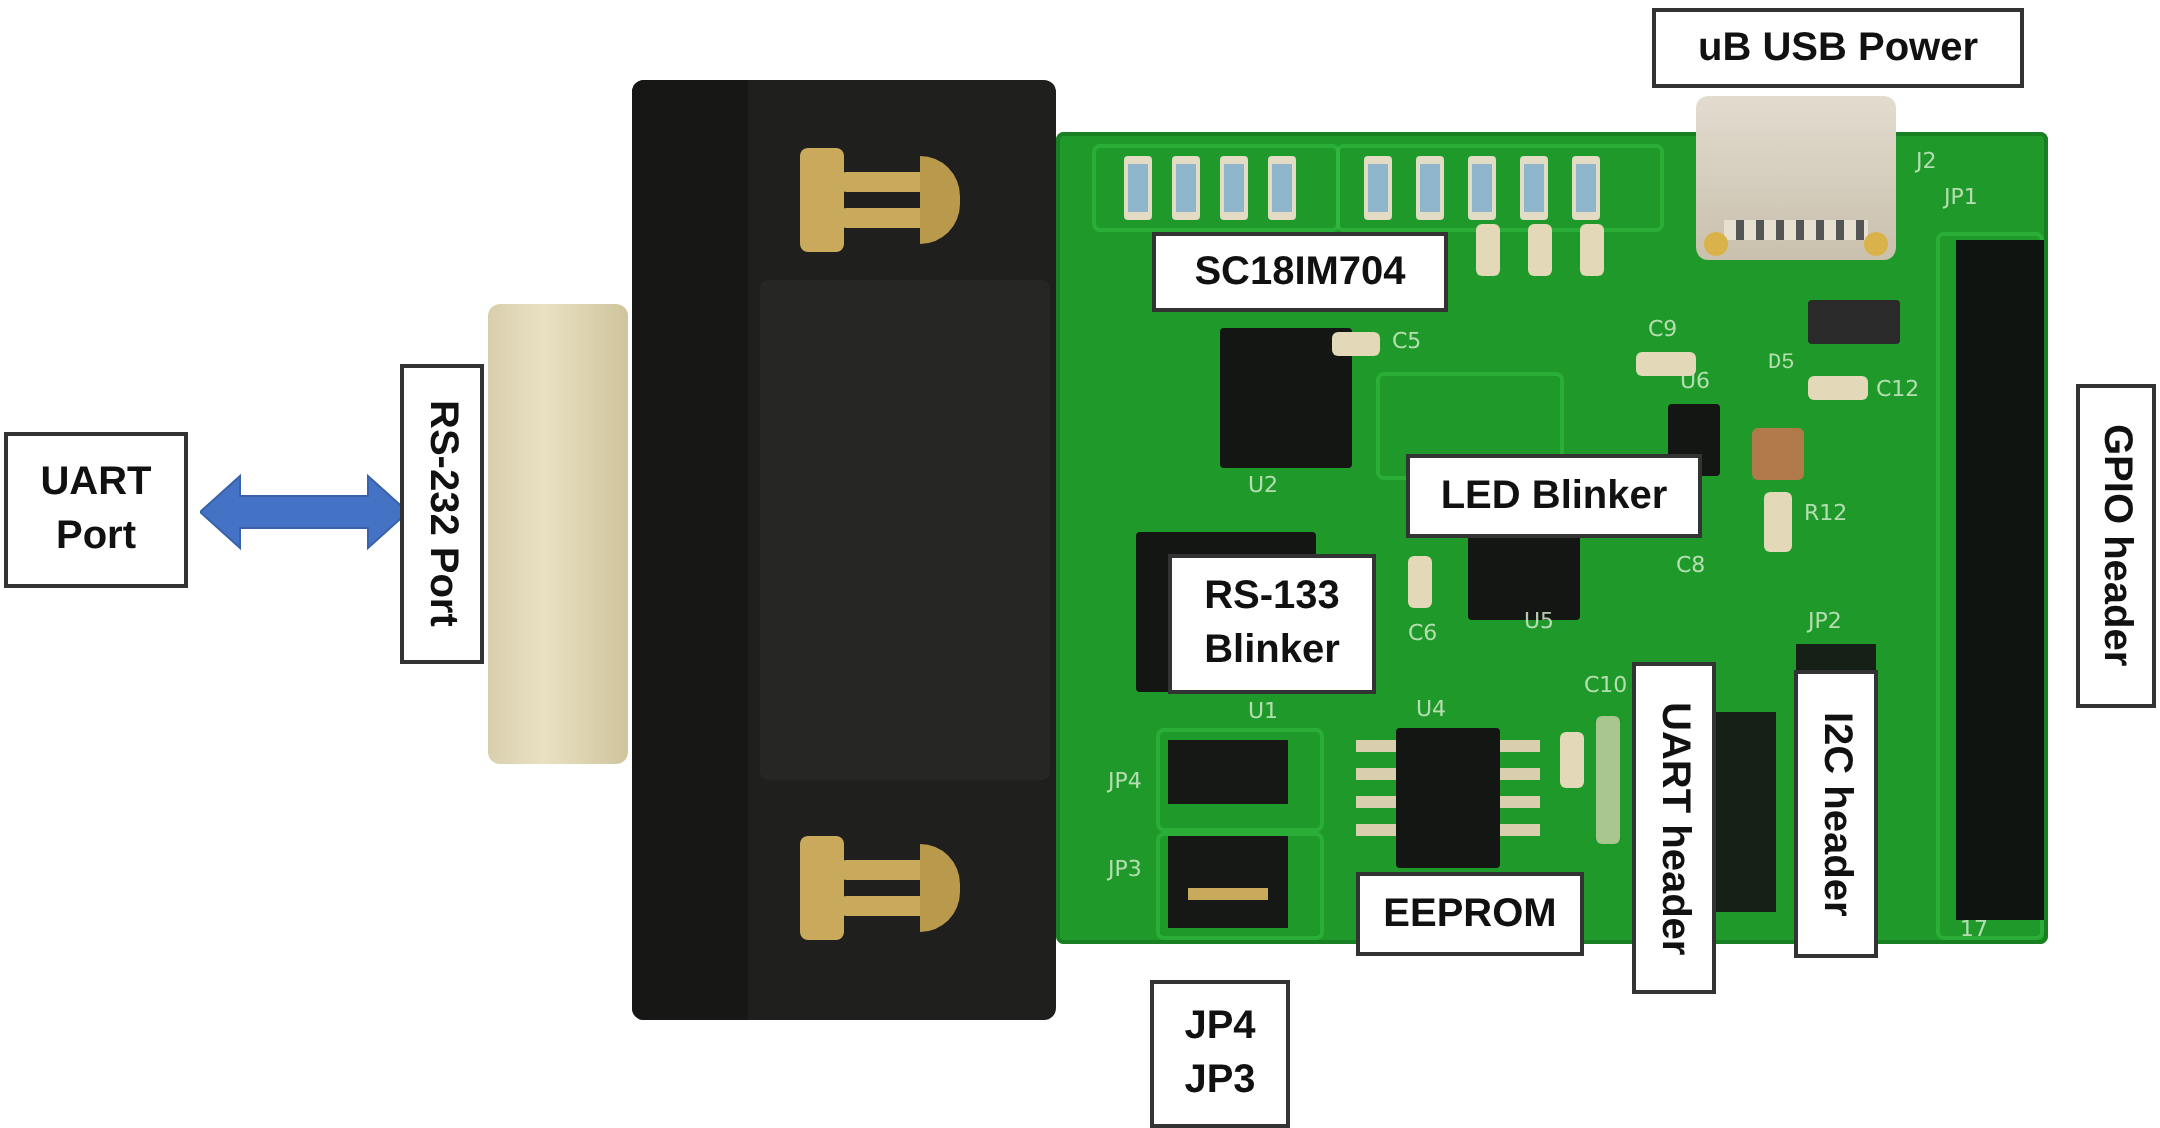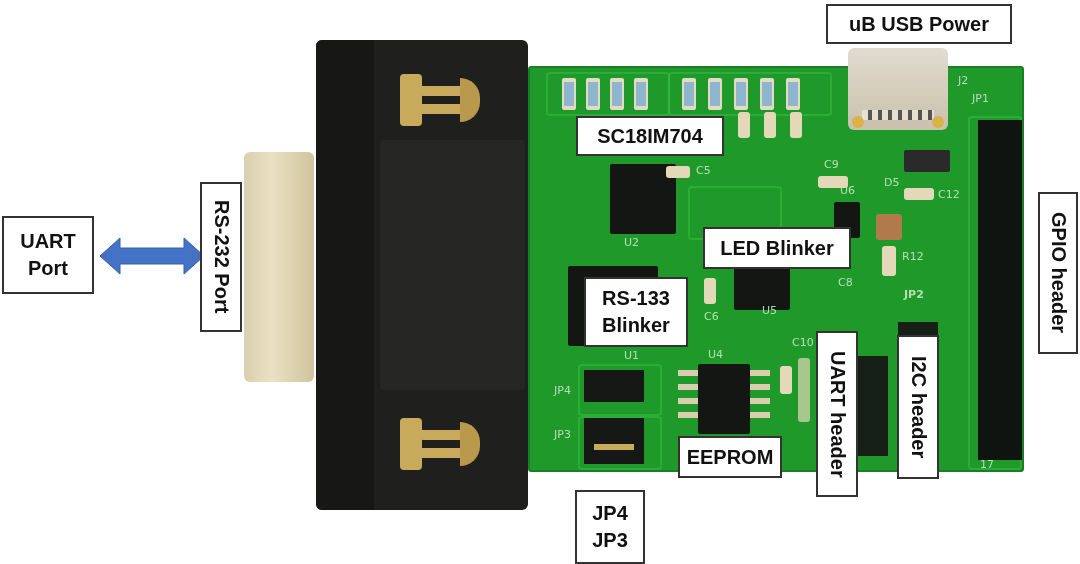--- a/index.html
+++ b/index.html
@@ -111,31 +111,31 @@
   <div class="pin" style="left:222px;top:332px;width:20px;height:6px;"></div>
   <div class="pin" style="left:222px;top:346px;width:20px;height:6px;"></div>
   <div class="smd" style="left:252px;top:300px;width:12px;height:28px;"></div>
   <div class="silk" style="left:264px;top:270px;">C10</div>
 
   <div class="chip" style="left:306px;top:136px;width:26px;height:36px;"></div>
   <div class="silk" style="left:312px;top:118px;">U6</div>
   <div class="smd" style="left:290px;top:110px;width:30px;height:12px;"></div>
   <div class="silk" style="left:296px;top:92px;">C9</div>
   <div class="chip" style="left:376px;top:84px;width:46px;height:22px;background:#2a2a2a;"></div>
-  <div class="silk" style="left:356px;top:110px;">D5</div>
+  <div class="silk" style="left:356px;top:110px;font-family:Liberation Mono, monospace;">D5</div>
   <div class="smd" style="left:376px;top:122px;width:30px;height:12px;"></div>
   <div class="silk" style="left:410px;top:122px;">C12</div>
   <div class="smd" style="left:348px;top:148px;width:26px;height:26px;background:#b07a4a;"></div>
   <div class="smd" style="left:354px;top:180px;width:14px;height:30px;"></div>
   <div class="silk" style="left:374px;top:184px;">R12</div>
   <div class="silk" style="left:310px;top:210px;">C8</div>
 
   <div class="silk" style="left:430px;top:8px;">J2</div>
   <div class="silk" style="left:444px;top:26px;">JP1</div>
-  <div class="silk" style="left:376px;top:222px;font-weight:bold;">JP2</div>
+  <div class="silk" style="left:376px;top:238px;">JP2</div>
 
   <div class="hdr" style="left:450px;top:54px;width:44px;height:340px;"></div>
   <div class="silk" style="left:452px;top:392px;">17</div>
 
   <div class="hdr" style="left:370px;top:256px;width:40px;height:134px;background:#172017;"></div>
 
   <div class="hdr" style="left:330px;top:290px;width:30px;height:100px;background:#172017;"></div>
   <div class="smd" style="left:270px;top:292px;width:12px;height:64px;opacity:.7;"></div>
 
   <div class="hdr" style="left:56px;top:304px;width:60px;height:32px;background:#151815;"></div>
@@ -173,20 +173,20 @@
 </div>
 
 <div class="label vlabel" style="left:816px;top:331px;width:42px;height:166px;">
   <span>UART header</span>
 </div>
 
 <div class="label vlabel" style="left:897px;top:335px;width:42px;height:144px;">
   <span>I2C header</span>
 </div>
 
-<div class="label" style="left:678px;top:436px;width:104px;height:42px;">
+<div class="label" style="left:678px;top:436px;width:114px;height:42px;">
   <span>EEPROM</span>
 </div>
 
 <div class="label" style="left:575px;top:490px;width:70px;height:74px;flex-direction:column;">
   <span>JP4</span>
   <span>JP3</span>
 </div>
 
 </body></html>

